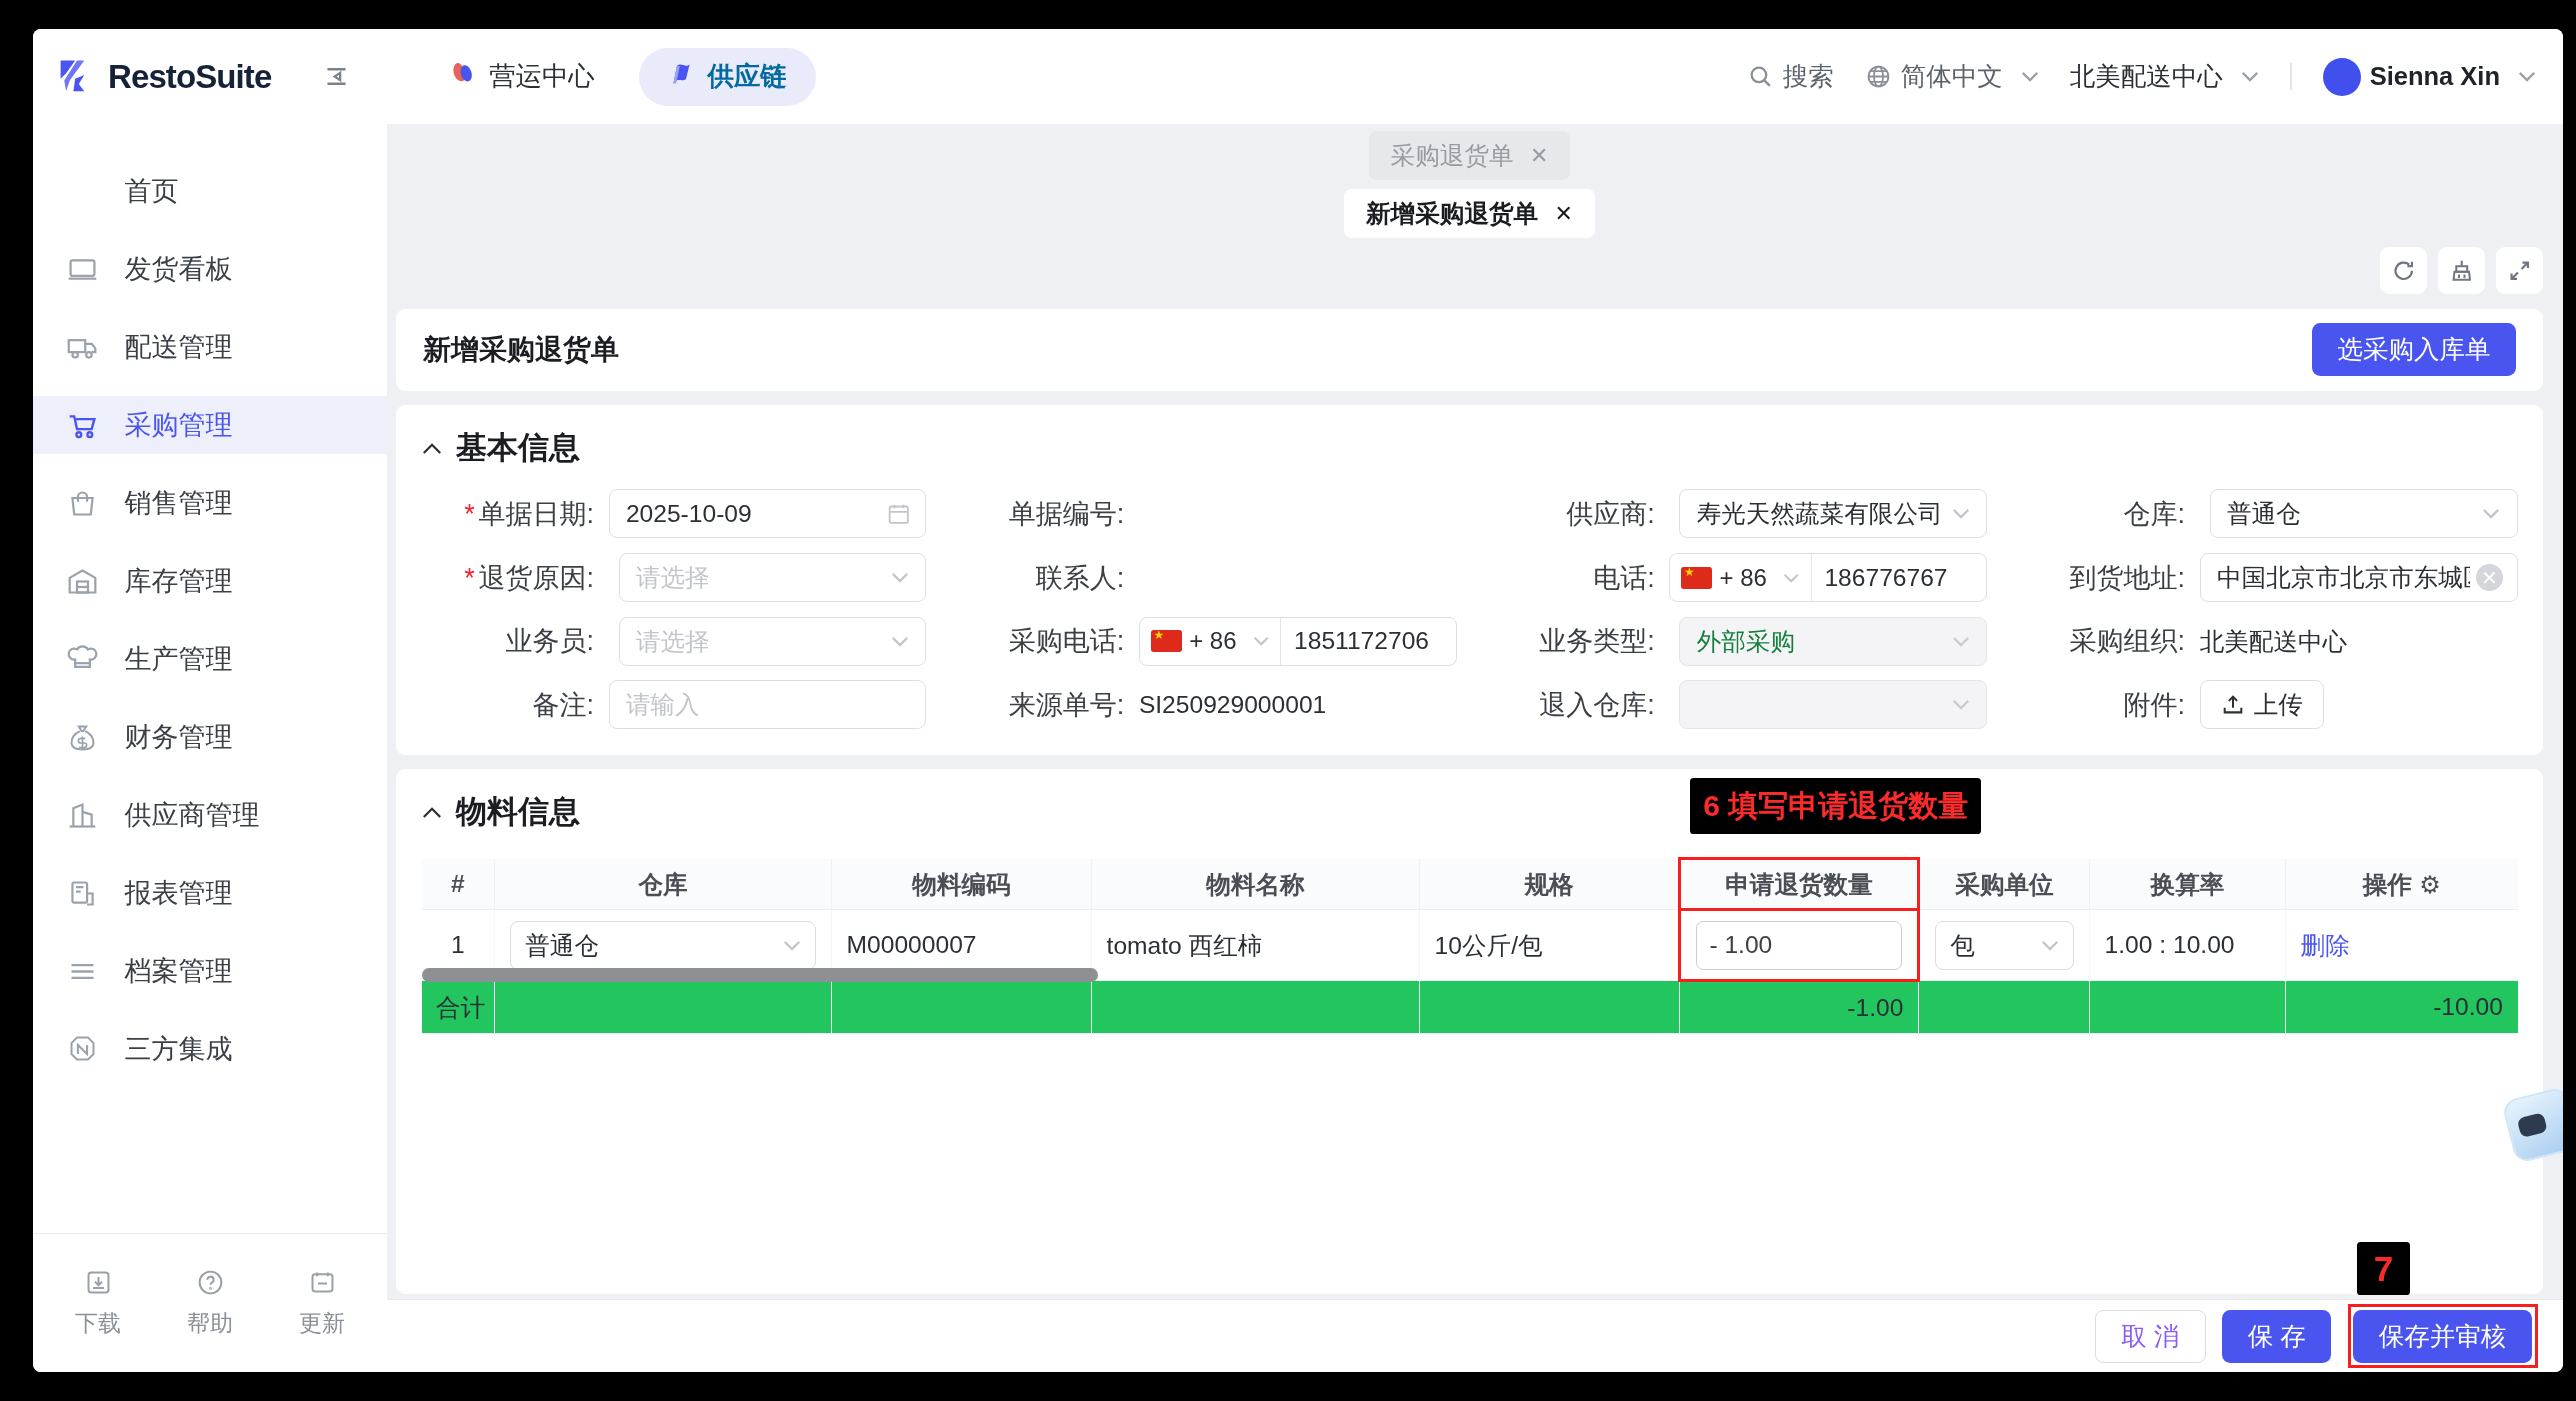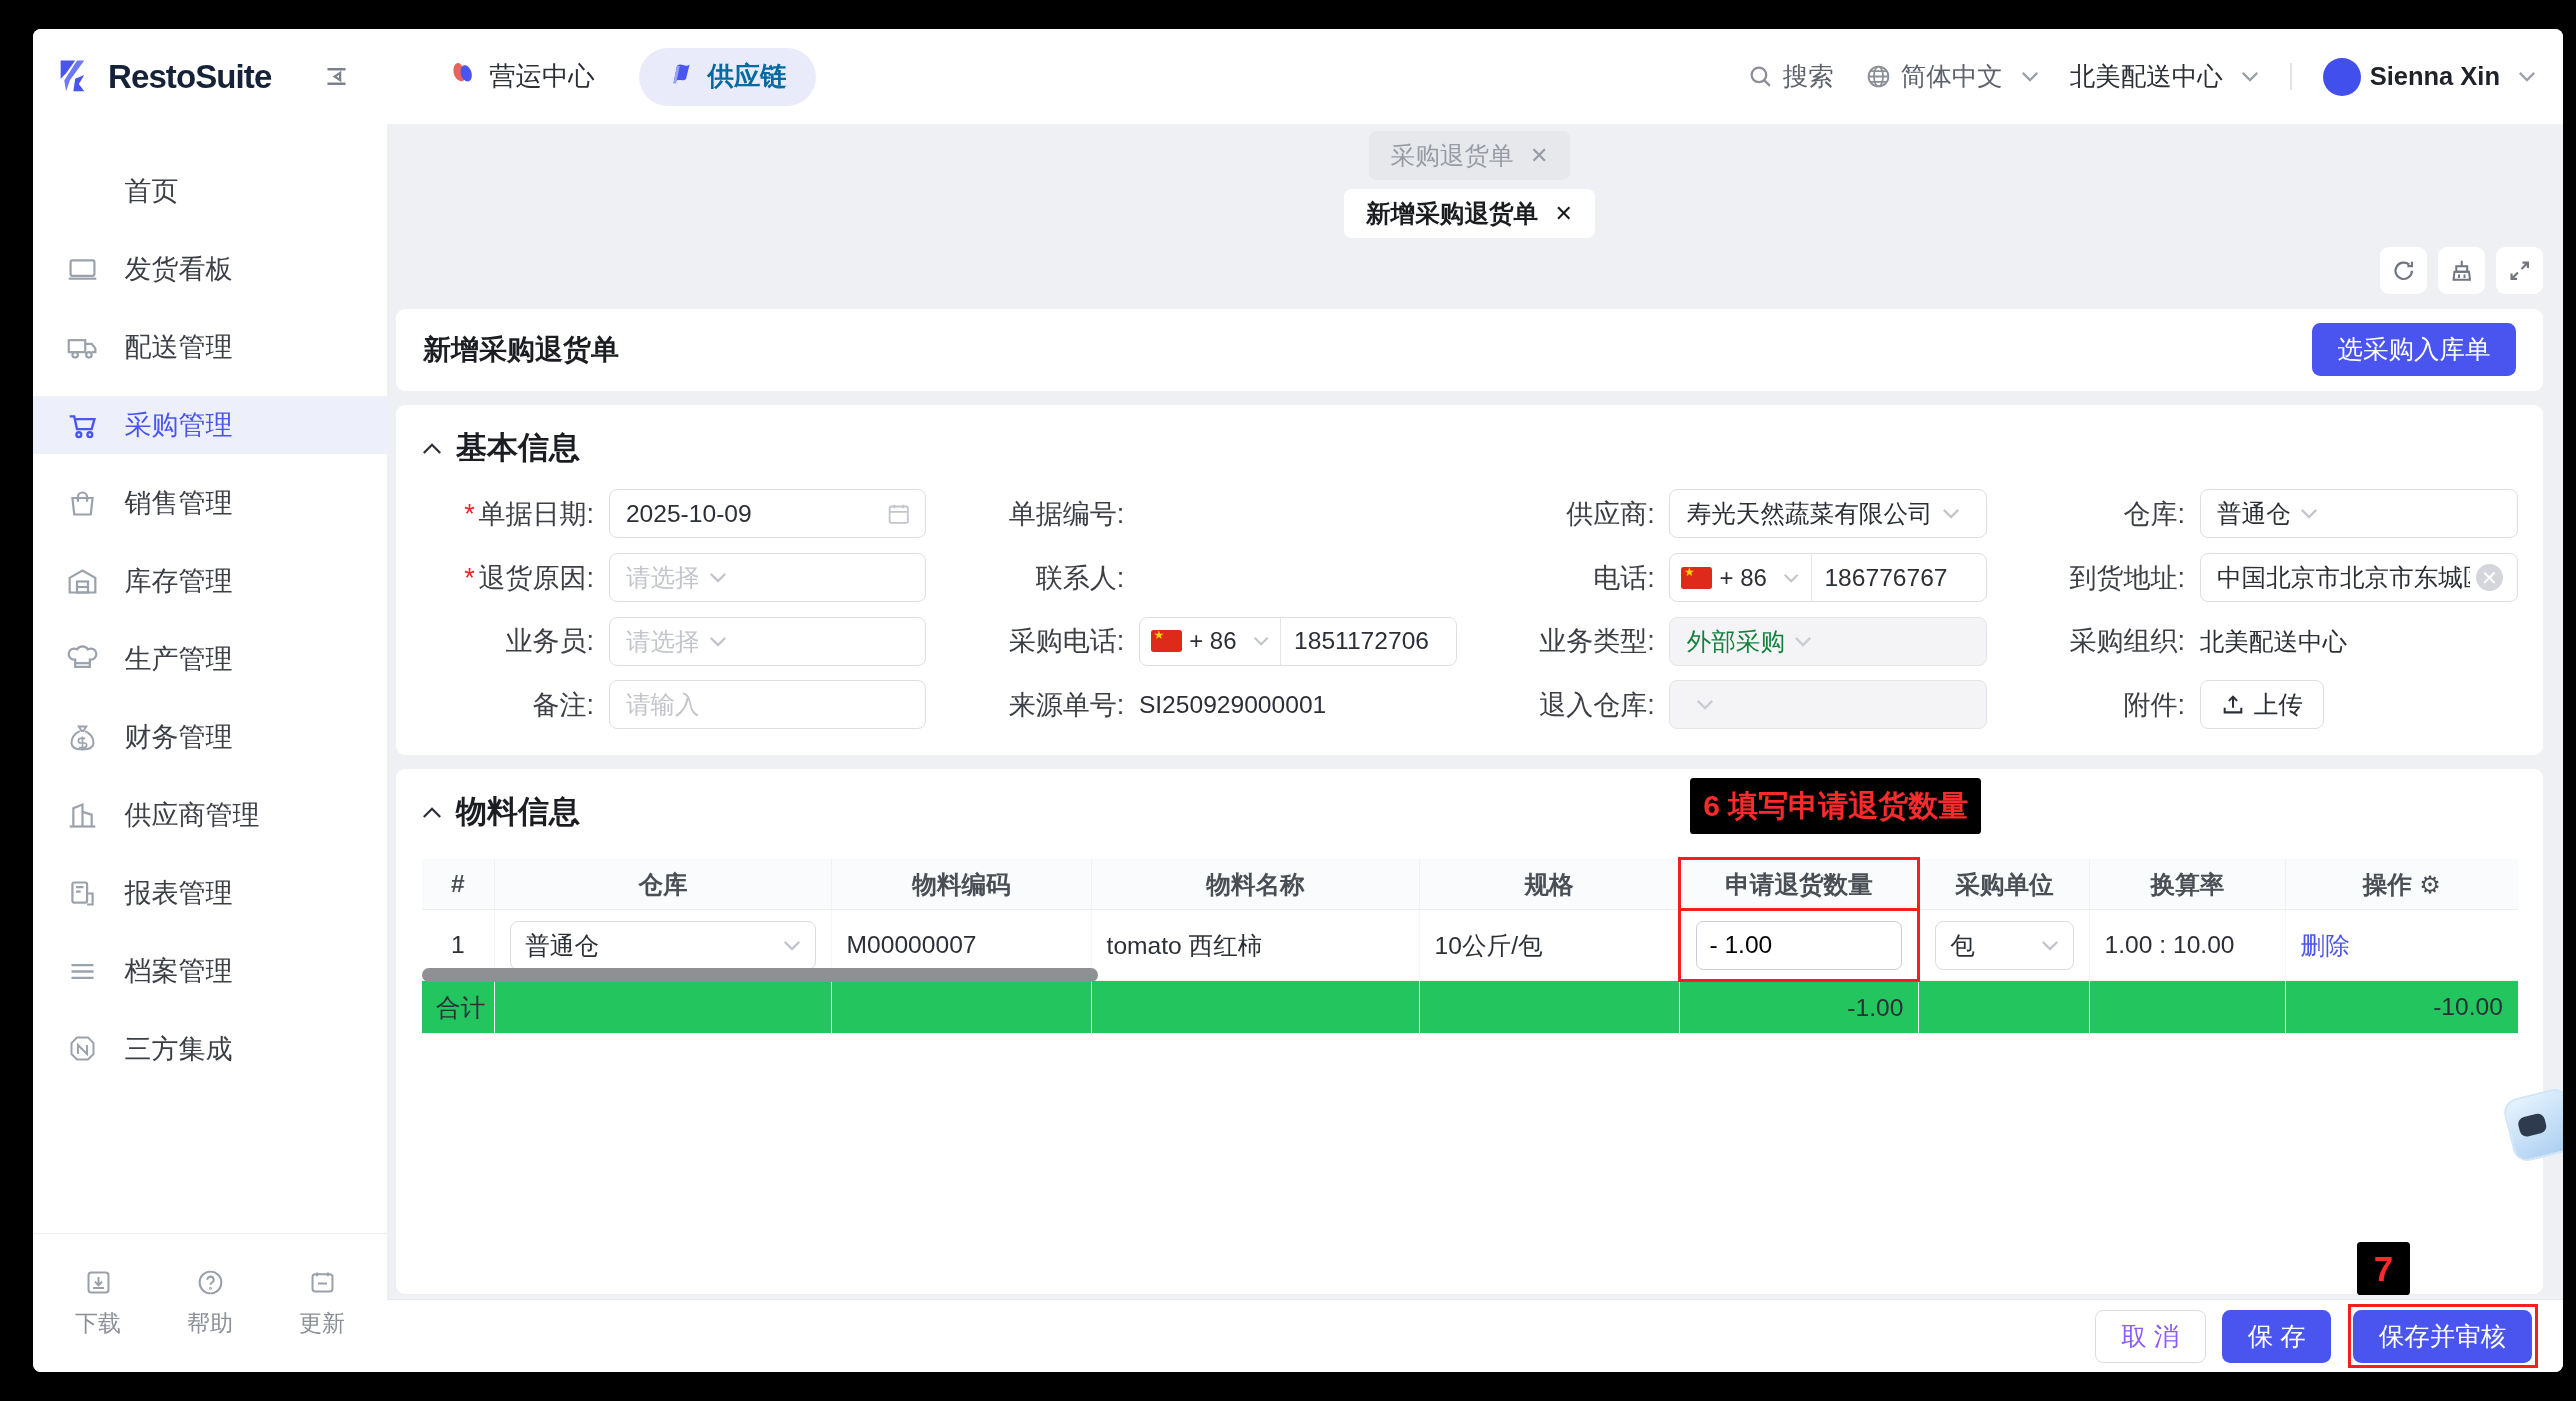--- a/index.html
+++ b/index.html
@@ -56,21 +56,21 @@
 
   
   .form-grid { margin-top:20px; display:grid; grid-template-columns:repeat(4,1fr); column-gap:25.5px; row-gap:14.6px; }
   .field { display:flex; align-items:center; height:49px; min-width:0; }
   .f-label { width:187px; flex:0 0 187px; text-align:right; padding-right:14.6px; font-size:27px; color:#3c4046; white-space:nowrap; }
   .req { color:#f5222d; margin-right:3.6px; }
   .f-control { flex:1; min-width:0; height:49px; position:relative; display:flex; align-items:center; }
   .box { width:100%; height:49px; border:1.8px solid #dcdee2; border-radius:8.2px; background:#fff; display:flex; align-items:center; padding:0 16.4px; font-size:24.6px; color:#2b2f36; overflow:hidden; white-space:nowrap; }
   .box input { border:none; outline:none; width:100%; font-size:24.6px; color:#2b2f36; font-family:inherit; background:transparent; }
   .box input::placeholder { color:#c2c5cb; }
-  .box.select { cursor:pointer; }
+  .box.select { justify-content:space-between; cursor:pointer;margin-left:10px; }
   .box.select .val { overflow:hidden; white-space:nowrap; }
   .box.select .ph { color:#c2c5cb; }
   .box.disabled { background:#f4f4f6; border-color:#e3e4e8; }
   .box.disabled .val { color:#15803d; }
   .plain { font-size:24.6px; color:#2b2f36; white-space:nowrap; overflow:hidden; }
   .chev { flex:0 0 auto; margin-left:9px; }
   .cal-icon, .clear-icon { position:absolute; right:14.6px; }
   .clear-icon { width:27px; height:27px; border-radius:50%; background:#d4d6db; color:#fff; font-size:20px; display:flex; align-items:center; justify-content:center; }
   .phone-group { width:100%; height:49px; border:1.8px solid #dcdee2; border-radius:8.2px; background:#fff; display:flex; overflow:hidden; }
   .phone-code { flex:0 0 auto; display:flex; align-items:center; gap:7.3px; padding:0 11px; border-right:1.8px solid #e4e5e9; font-size:24px; color:#2b2f36; }
@@ -85,21 +85,21 @@
   .annotation6 { position:absolute; top:9px; right:562px; background:#000; color:#fb2b2b; font-size:30px; font-weight:700; padding:7.3px 12.8px; border-radius:3.6px; white-space:nowrap; }
   .table-wrap { position:relative; margin-top:24px; }
   table { width:100%; border-collapse:collapse; table-layout:fixed; }
   th { height:51px; background:#fafbfc; font-size:24.6px; font-weight:600; color:#4a4e55; border-bottom:0.9px solid #ebedf0; border-right:0.9px solid #f0f1f4; text-align:center; padding:0 11px; white-space:nowrap; }
   th:last-child { border-right:none; }
   td { height:71px; border-bottom:0.9px solid #f0f1f4; border-right:0.9px solid #f5f6f8; font-size:24.6px; color:#2b2f36; padding:0 14.6px; white-space:nowrap; overflow:hidden; }
   td:last-child { border-right:none; }
   td.center { text-align:center; }
   th.hl, td.hl { border:3.6px solid #f51f1f; }
   .t-select { width:100%; height:49px; border:1.8px solid #d9dbdf; border-radius:8.2px; background:#fff; display:flex; align-items:center; justify-content:space-between; padding:0 14.6px; font-size:24.6px; cursor:pointer; }
-  .t-input { width:100%; height:49px; border:1.8px solid #c9ccd2; border-radius:7.3px; padding:0 12.8px; font-size:24.6px; color:#000000; font-family:inherit; outline:none; }
+  .t-input { width:100%; height:49px; border:1.8px solid #c9ccd2; border-radius:7.3px; padding:0 12.8px; font-size:24.6px; color:#404040; font-family:inherit; outline:none; }
   .link { color:#4a55ef; cursor:pointer; }
   .gear { font-size:24px; color:#4a4e55; margin-left:7.3px; }
   tr.total td { height:53px; border-top:0.9px solid #ebedf0; background:#22c55e; }
   td.num-r { text-align:right; }
   .h-scrollbar { position:absolute; left:0; top:111px; width:676px; height:13.7px; background:#8e9094; border-radius:7.3px; cursor:pointer; }
 
   
   .mascot { position:absolute; right:-31px; bottom:137px; width:66px; height:64px; border-radius:14.6px; background:linear-gradient(160deg,#e8f4fd,#a9cdf0); border:2.7px solid #cfe4f7; transform:rotate(-14deg); cursor:pointer; }
   .mascot::after { content:""; position:absolute; left:9px; top:18px; width:27px; height:20px; border-radius:7.3px; background:#2e3a4d; }
 

